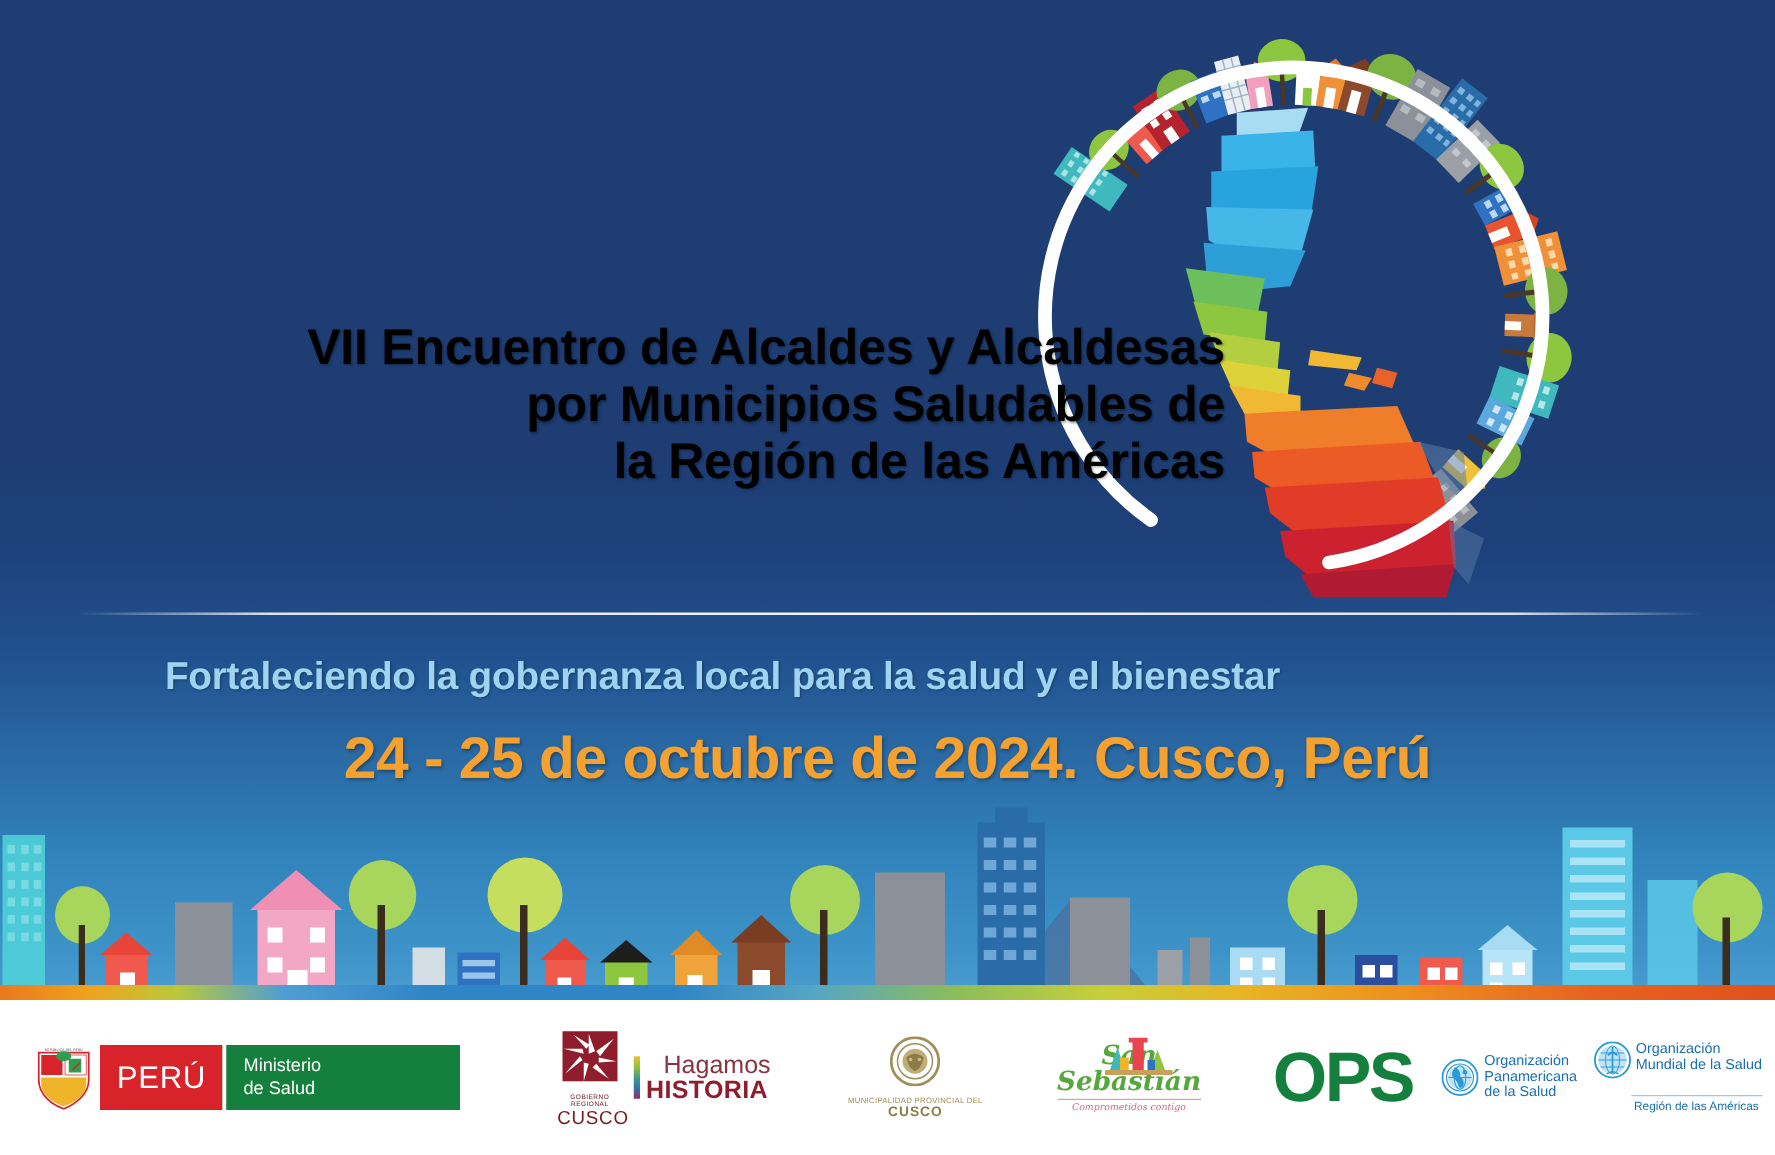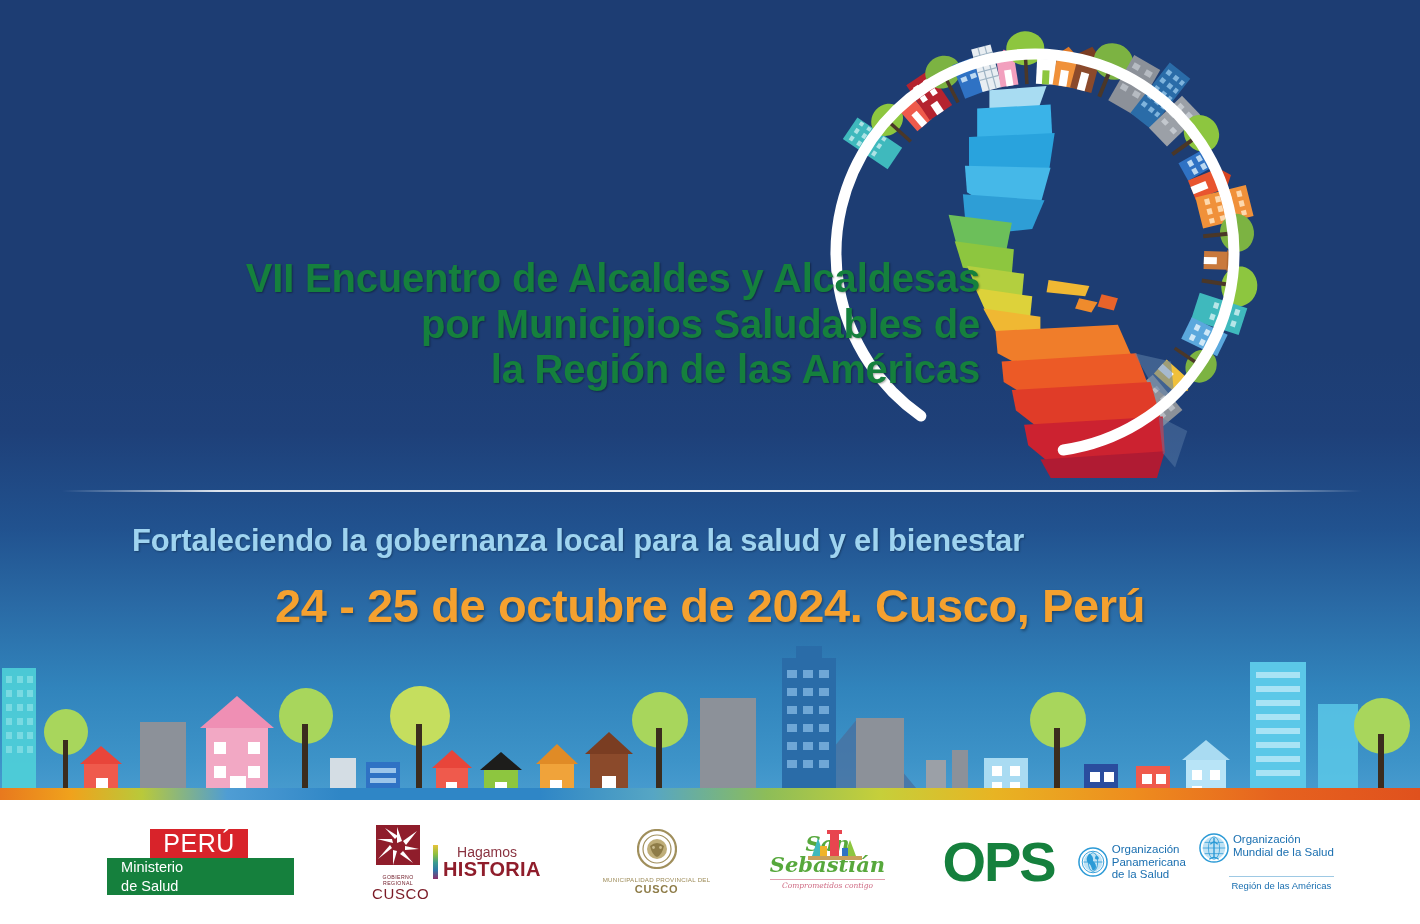--- a/index.html
+++ b/index.html
@@ -28,21 +28,21 @@
       rgba(255,255,255,.85) 12%, rgba(255,255,255,.95) 50%,
       rgba(255,255,255,.85) 88%, rgba(255,255,255,0) 100%);
   }
 
   
   .title-wrap {
     position:absolute; left:120px; top:256px; width:860px;
     text-align:right;
   }
   .title-line {
-    color:#15803d;
+    color:#000000;
     font-size:40px; font-weight:700; line-height:1.14;
     letter-spacing:-0.2px;
     text-shadow:1px 1px 2px rgba(0,0,0,.35);
     white-space:nowrap;
   }
 
   .subtitle {
     position:absolute; left:0; top:523px; width:1156px;
     text-align:center;
     color:#9fd4f0; font-size:31px; font-weight:600;
@@ -71,21 +71,21 @@
 
   
   .footer {
     position:absolute; left:0; bottom:0; width:1420px; height:124px;
     background:#ffffff;
     display:flex; align-items:center; justify-content:center; gap:0;
   }
   .logo-slot { display:flex; align-items:center; justify-content:center; }
 
   
-  .minsa { margin-left:18px; display:flex; height:56px;flex-direction:column; }
+  .minsa { margin-left:18px; display:flex; height:56px; }
   .minsa .shield { width:46px; height:52px; margin-right:6px; }
   .minsa .peru-box {
     background:#d8232a; color:#fff; font-size:25px; font-weight:400;
     letter-spacing:.5px; padding:0 13px; height:52px;
     display:flex; align-items:center;
   }
   .minsa .minsa-box {
     background:#15803d; color:#fff; font-size:14.5px; line-height:1.25;
     padding:0 16px 0 14px; height:52px; width:190px;
     display:flex; flex-direction:column; justify-content:center;
@@ -102,21 +102,21 @@
     font-size:15px; color:#7b1a26; font-weight:400; letter-spacing:.6px;
     line-height:1;
   }
   .grc .tag { display:flex; align-items:center; margin-left:9px; }
   .grc .colorbar {
     width:5px; height:34px; margin-right:5px;
     background:linear-gradient(to bottom,#e8c33a 0%,#8cbf3f 28%,
       #3b9b8f 52%,#2f77a8 74%,#8e2f6b 100%);
   }
   .grc .tag-t { line-height:1.02; }
-  .grc .tag1 { font-size:14px; color:#8a3340;padding-left:14px; }
+  .grc .tag1 { font-size:20px; color:#8a3340;padding-left:14px; }
   .grc .tag2 { font-size:20px; color:#8f1d2b; font-weight:700; letter-spacing:.3px; }
 
   
   .mpc { text-align:center; margin-left:62px; }
   .mpc .seal { width:40px; height:40px; margin:0 auto 3px; }
   .mpc .l1 { font-size:6.2px; color:#9c8a56; letter-spacing:.25px; }
   .mpc .l2 { font-size:11px; color:#8e7c48; font-weight:700; letter-spacing:.8px; }
 
   
   .sans { text-align:center; margin-left:58px; position:relative; width:118px;align-items:flex-end; }

